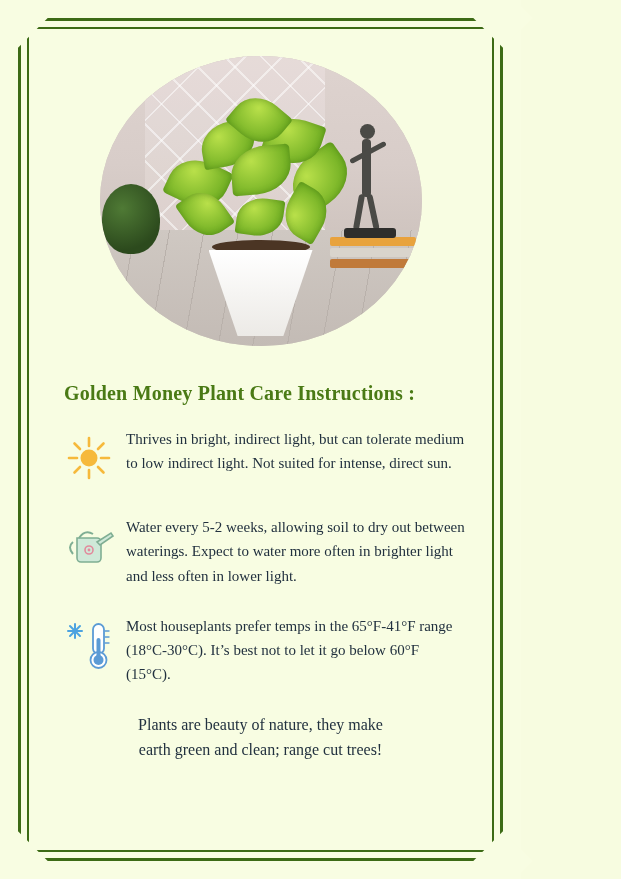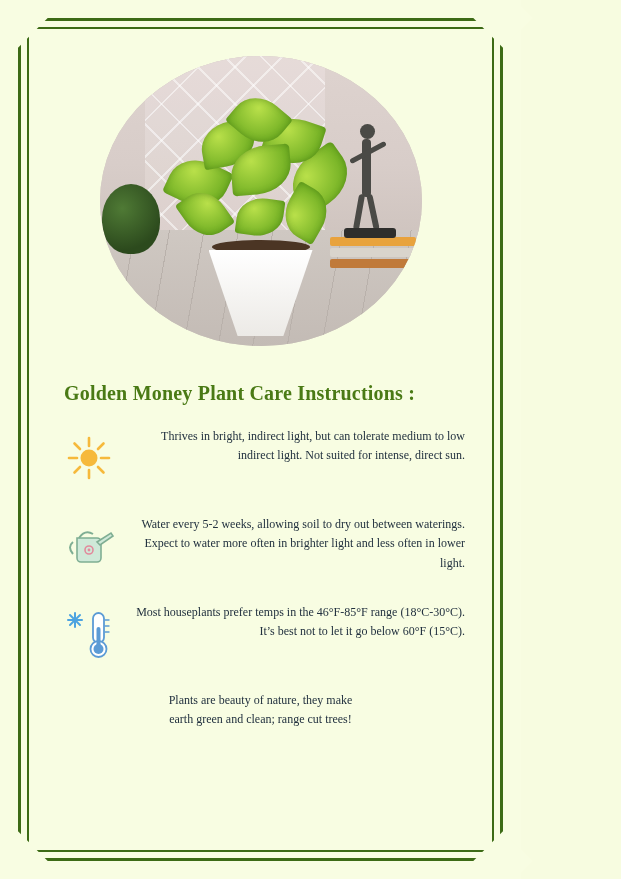--- a/index.html
+++ b/index.html
@@ -220,31 +220,31 @@
   }
   .care-icon {
     flex: 0 0 74px;
     height: 62px;
     display: flex;
     align-items: center;
     justify-content: center;
   }
   .care-text {
     flex: 1;
-    text-align: right;
-    font-size: 12px;
+    text-align: left;
+    font-size: 15px;
     line-height: 1.62;
     color: #22313f;
     padding-right: 4px;
   }
 
   .footer {
     margin-top: 6px;
     text-align: center;
-    font-size: 12px;
+    font-size: 16px;
     line-height: 1.55;
     color: #22313f;
   }
 </style>
 </head>
 <body>
 
 <div class="page">
 
   <div class="frame-outer"></div>
@@ -341,21 +341,21 @@
             <circle cx="35.5" cy="42" r="8" fill="#ffffff" stroke="#5b9bd5" stroke-width="1.8"></circle>
             <circle cx="35.5" cy="42" r="5" fill="#5b9bd5"></circle>
             <rect x="33.5" y="20" width="4" height="20" rx="2" fill="#5b9bd5"></rect>
             <g stroke="#5b9bd5" stroke-width="1.4" stroke-linecap="round">
               <line x1="42" y1="13" x2="46" y2="13"></line>
               <line x1="42" y1="19" x2="46" y2="19"></line>
               <line x1="42" y1="25" x2="46" y2="25"></line>
             </g>
           </svg>
         </div>
-        <div class="care-text">Most houseplants prefer temps in the 46°F-85°F range (18°C-30°C). It’s best not to let it go below 60°F (15°C).</div>
+        <div class="care-text">Most houseplants prefer temps in the 65°F-41°F range (18°C-30°C). It’s best not to let it go below 60°F (15°C).</div>
       </div>
 
     </div>
 
     <div class="footer">
       <div>Plants are beauty of nature, they make</div>
       <div>earth green and clean; range cut trees!</div>
     </div>
 
   </div>

